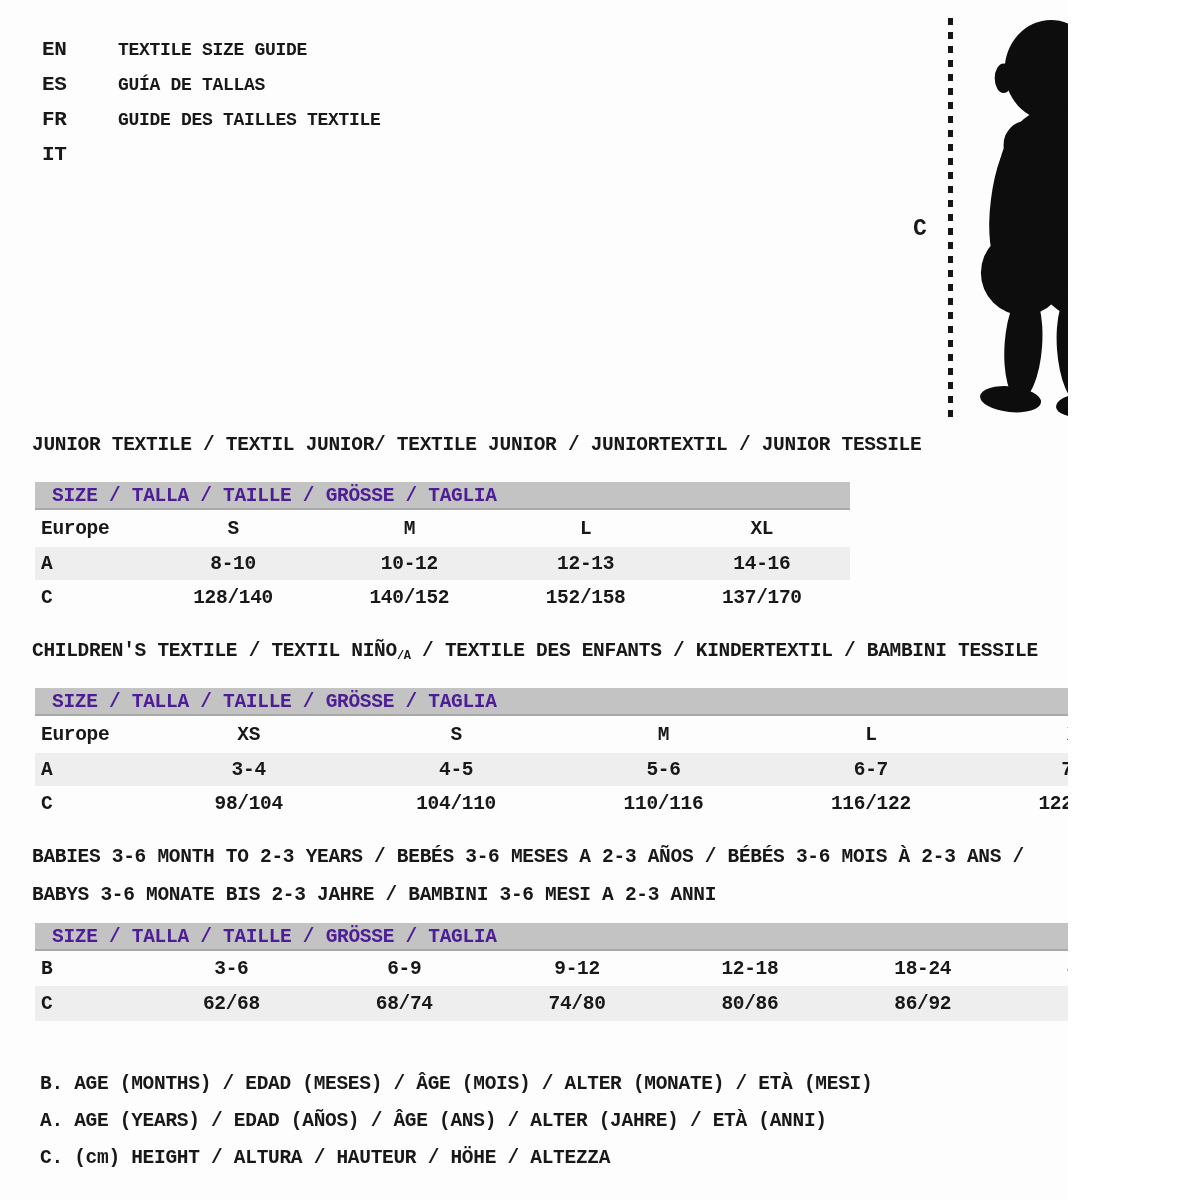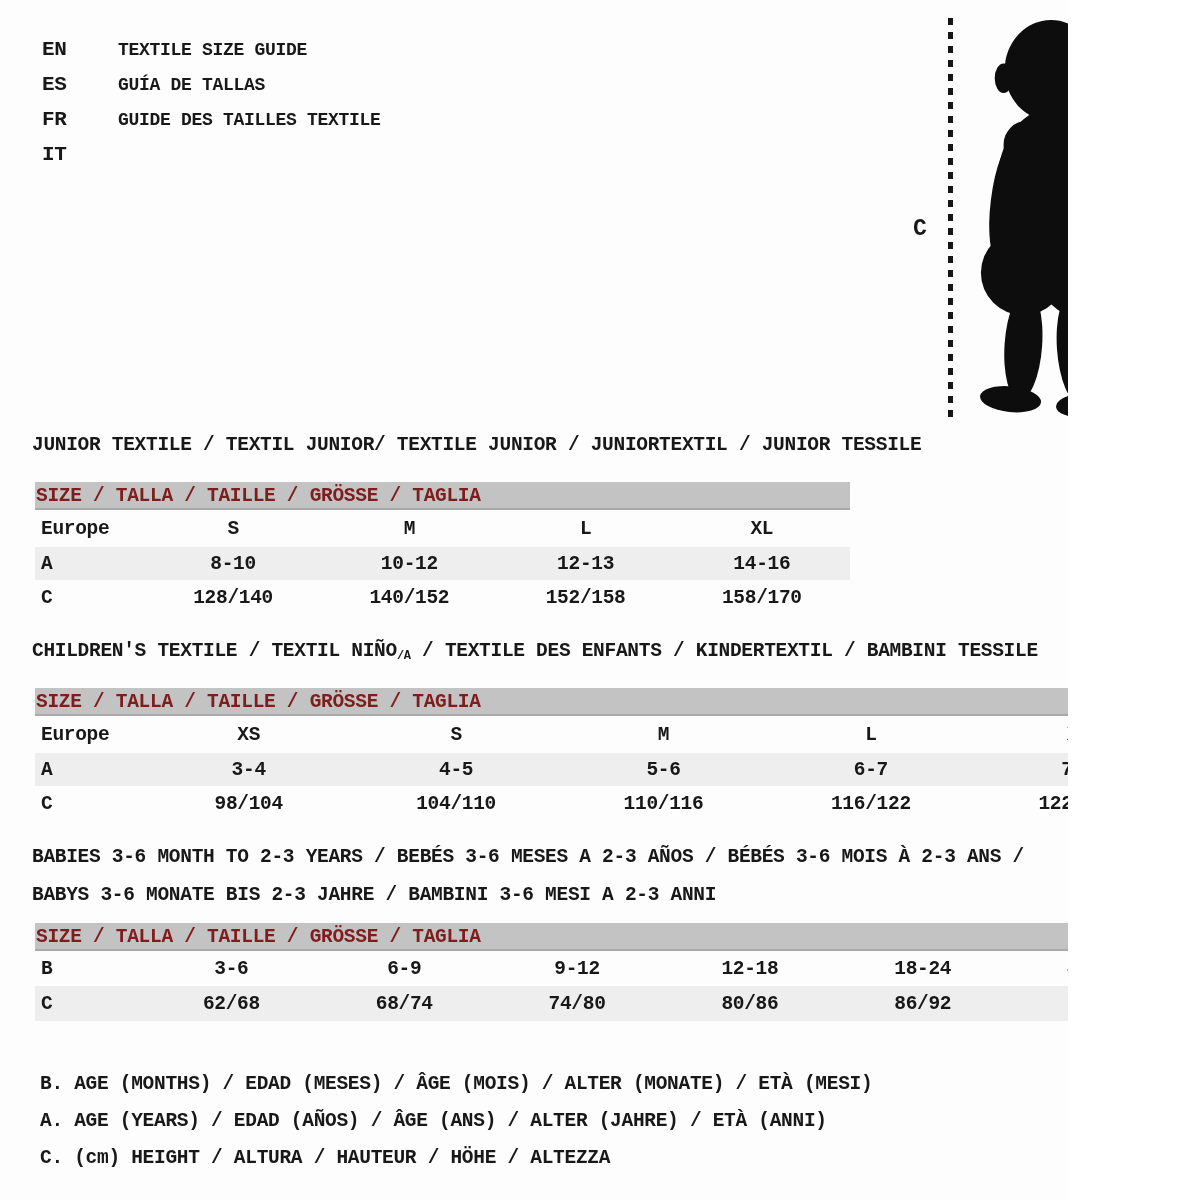--- a/index.html
+++ b/index.html
@@ -20,22 +20,22 @@
     position:absolute; left:48px; top:18px; width:5px; height:400px;
     background-image:repeating-linear-gradient(to bottom,#151515 0 7px,transparent 7px 14px);
   }
   .measure-c { position:absolute; left:13px; top:216px; font-size:23px; }
   .silhouette { position:absolute; left:62px; top:14px; }
   
   .section-title { position:absolute; left:32px; font-size:19.5px; white-space:nowrap; }
   .section-title sub { font-size:12px; vertical-align:-3px; }
   .size-table { position:absolute; left:35px; }
   .size-header {
-    height:28px; line-height:28px; padding-left:1px; font-size:19.5px;
-    background:#c3c3c3; border-bottom:2px solid #a9a9a9; color:#7f1d1d;
+    height:28px; line-height:28px; padding-left:17px; font-size:19.5px;
+    background:#c3c3c3; border-bottom:2px solid #a9a9a9; color:#4c1d95;
   }
   .trow { display:grid; align-items:center; font-size:19.5px; }
   .trow .tlabel { padding-left:6px; text-align:left; }
   .trow .tcell { text-align:center; }
   .cols4 { grid-template-columns:110px repeat(4,1fr); }
   .cols5 { grid-template-columns:110px repeat(5,1fr); }
   .cols6 { grid-template-columns:110px repeat(6,1fr); }
   .row-h36 { height:37px; }
   .row-h33 { height:33px; }
   .row-h35 { height:35px; }
@@ -105,21 +105,21 @@
       <span class="tcell">8-10</span>
       <span class="tcell">10-12</span>
       <span class="tcell">12-13</span>
       <span class="tcell">14-16</span>
     </div>
     <div class="trow cols4 row-h35">
       <span class="tlabel">C</span>
       <span class="tcell">128/140</span>
       <span class="tcell">140/152</span>
       <span class="tcell">152/158</span>
-      <span class="tcell">158/170</span>
+      <span class="tcell">137/170</span>
     </div>
   </div>
 
   <h2 class="section-title" style="top:640px;"><span>CHILDREN'S TEXTILE / TEXTIL NIÑO</span><sub>/A</sub><span> / TEXTILE DES ENFANTS / KINDERTEXTIL / BAMBINI TESSILE</span></h2>
   <div class="size-table" style="top:688px; width:1147px;">
     <div class="size-header">SIZE / TALLA / TAILLE / GRÖSSE / TAGLIA</div>
     <div class="trow cols5 row-h36">
       <span class="tlabel">Europe</span>
       <span class="tcell">XS</span>
       <span class="tcell">S</span>

